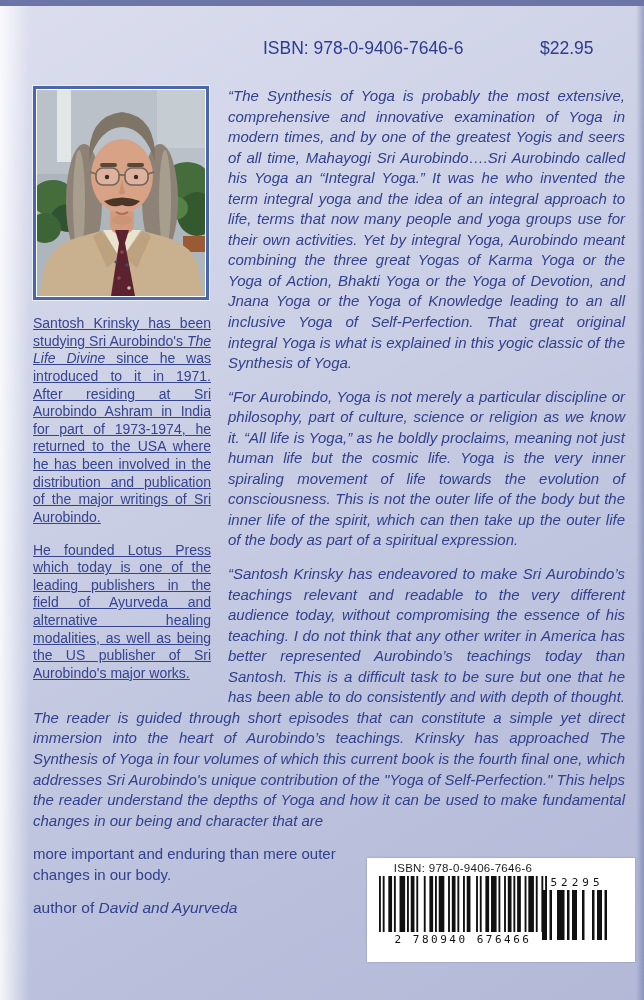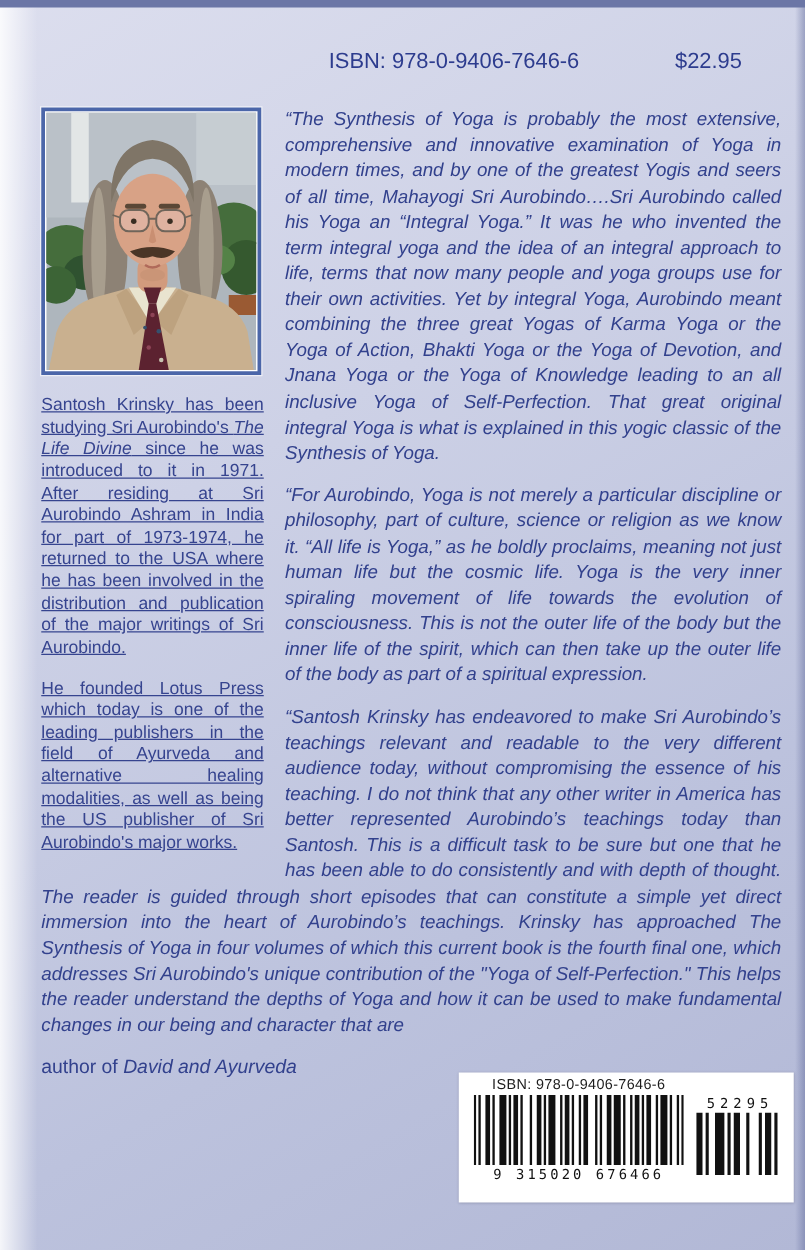--- a/index.html
+++ b/index.html
@@ -41,21 +41,21 @@
   
   .barcode-box{
     position:absolute;left:367px;top:858px;width:268px;height:104px;background:#ffffff;
     z-index:4;box-shadow:0 0 2px rgba(60,60,90,.35);
   }
   .bc-main{position:absolute;left:12px;top:4px;width:168px;}
   .bc-label{font-size:11.5px;color:#1c1c1c;text-align:center;letter-spacing:.3px;font-family:"Liberation Sans",sans-serif;}
   .bc-bars{display:block;margin-top:2px;}
   .bc-bars rect{fill:#111;}
   .bc-digits{font-family:"DejaVu Sans Mono",monospace;font-size:11px;color:#111;letter-spacing:2.5px;margin-top:1px;text-align:center;}
-  .bc-addon{position:absolute;left:190px;top:18px;width:70px;}
+  .bc-addon{position:absolute;left:175px;top:18px;width:70px;}
   .bc-addon-digits{font-family:"DejaVu Sans Mono",monospace;font-size:11px;color:#111;letter-spacing:4px;text-align:center;}
   .bc-addon svg{display:block;margin-top:1px;}
 </style>
 </head>
 <body>
 
 <div id="cover">
   <div class="top-edge"></div>
 
   <div class="header">
@@ -127,20 +127,21 @@
       </div>
     </div>
 
     <div class="quote">
       <p>“The Synthesis of Yoga is probably the most extensive, comprehensive and innovative examination of Yoga in modern times, and by one of the greatest Yogis and seers of all time, Mahayogi Sri Aurobindo….Sri Aurobindo called his Yoga an “Integral Yoga.” It was he who invented the term integral yoga and the idea of an integral approach to life, terms that now many people and yoga groups use for their own activities. Yet by integral Yoga, Aurobindo meant combining the three great Yogas of Karma Yoga or the Yoga of Action, Bhakti Yoga or the Yoga of Devotion, and Jnana Yoga or the Yoga of Knowledge leading to an all inclusive Yoga of Self-Perfection. That great original integral Yoga is what is explained in this yogic classic of the Synthesis of Yoga.</p>
       <p>“For Aurobindo, Yoga is not merely a particular discipline or philosophy, part of culture, science or religion as we know it. “All life is Yoga,” as he boldly proclaims, meaning not just human life but the cosmic life. Yoga is the very inner spiraling movement of life towards the evolution of consciousness. This is not the outer life of the body but the inner life of the spirit, which can then take up the outer life of the body as part of a spiritual expression.</p>
       <p>“Santosh Krinsky has endeavored to make Sri Aurobindo’s teachings relevant and readable to the very different audience today, without compromising the essence of his teaching. I do not think that any other writer in America has better represented Aurobindo’s teachings today than Santosh. This is a difficult task to be sure but one that he has been able to do consistently and with depth of thought. The reader is guided through short episodes that can constitute a simple yet direct immersion into the heart of Aurobindo’s teachings. Krinsky has approached The Synthesis of Yoga in four volumes of which this current book is the fourth final one, which addresses Sri Aurobindo's unique contribution of the "Yoga of Self-Perfection." This helps the reader understand the depths of Yoga and how it can be used to make fundamental changes in our being and character that are</p>
     </div>
 
     <div class="tail">
+      <p>more important and enduring than mere outer changes in our body.</p>
       <div class="sig">
         <div><span>author of </span><span class="it">David and Ayurveda</span></div>
       </div>
     </div>
 
   </div>
 
   <div class="barcode-box">
     <div class="bc-main">
       <div class="bc-label">ISBN: 978-0-9406-7646-6</div>
@@ -170,21 +171,21 @@
           <rect x="125.07" y="0" width="1.87" height="56"></rect>
           <rect x="128.80" y="0" width="3.73" height="56"></rect>
           <rect x="134.40" y="0" width="1.87" height="56"></rect>
           <rect x="138.13" y="0" width="3.73" height="56"></rect>
           <rect x="145.60" y="0" width="1.87" height="56"></rect>
           <rect x="149.33" y="0" width="5.60" height="56"></rect>
           <rect x="156.80" y="0" width="1.87" height="56"></rect>
           <rect x="162.40" y="0" width="1.87" height="56"></rect>
           <rect x="166.13" y="0" width="1.87" height="56"></rect>
         </svg>
-      <div class="bc-digits">9 315020 676466</div>
+      <div class="bc-digits">2 780940 676466</div>
     </div>
     <div class="bc-addon">
       <div class="bc-addon-digits">52295</div>
       <svg id="bars-addon" class="bc-bars" width="70" height="50" aria-hidden="true" viewBox="0 0 70 50">
           <rect x="0.00" y="0" width="5.00" height="50"></rect>
           <rect x="7.50" y="0" width="2.50" height="50"></rect>
           <rect x="15.00" y="0" width="7.50" height="50"></rect>
           <rect x="25.00" y="0" width="2.50" height="50"></rect>
           <rect x="30.00" y="0" width="5.00" height="50"></rect>
           <rect x="40.00" y="0" width="2.50" height="50"></rect>

